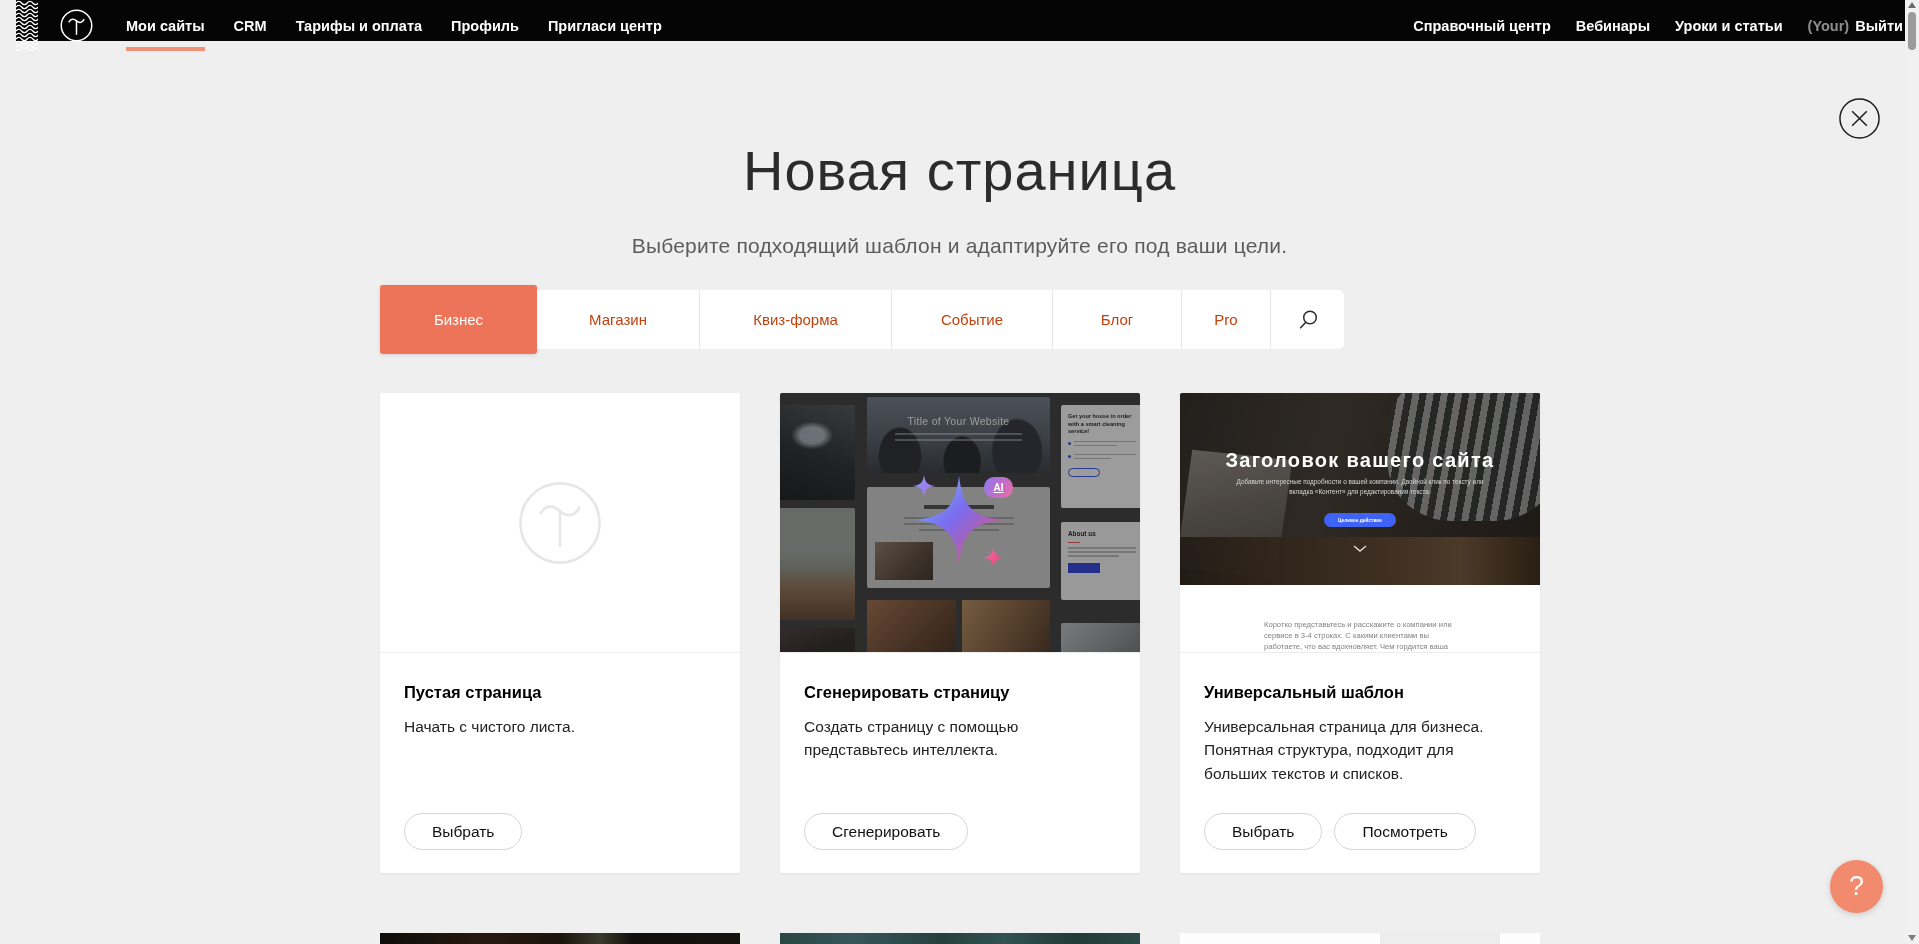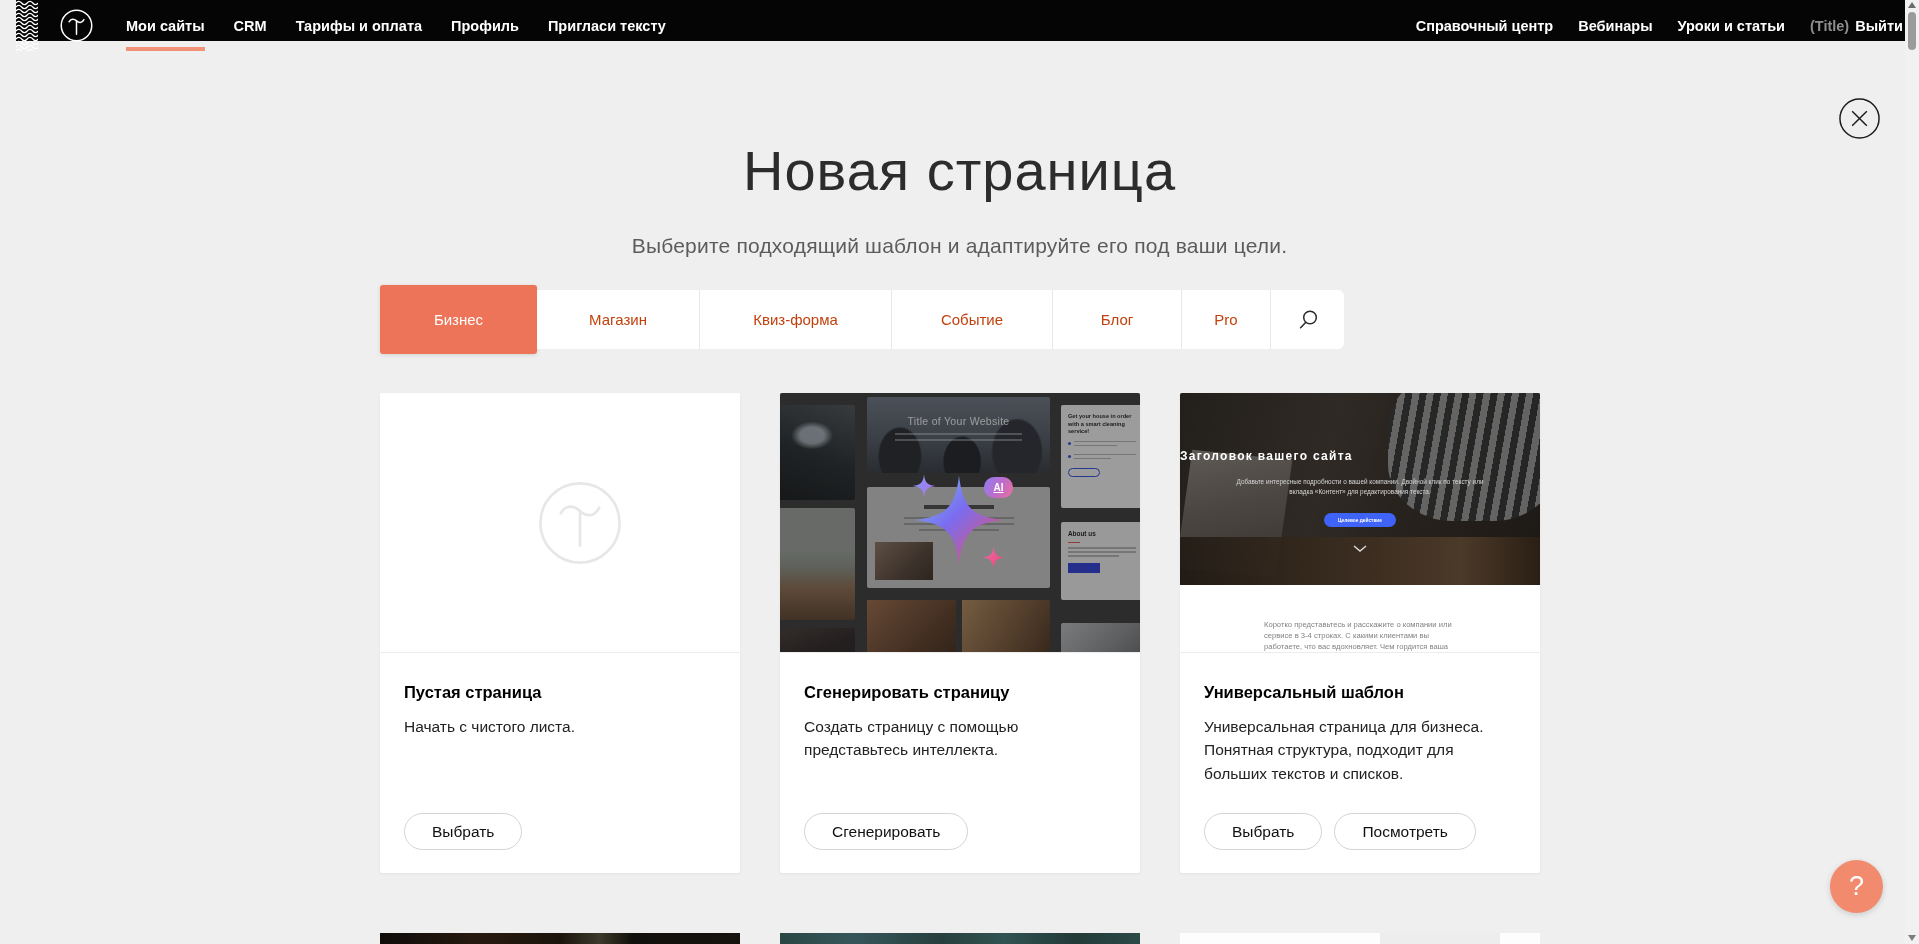--- a/index.html
+++ b/index.html
@@ -32,21 +32,21 @@
          justify-content:center; font-size:15px; color:#c2410c; cursor:pointer; }
   .tab:last-child { border-right:none; border-radius:0 6px 6px 0; }
   .tab.active { background:#ed7458; color:#fff; height:69px; margin-top:-5px; border-radius:3px;
                 border-right:none; box-shadow:0 1px 4px rgba(0,0,0,0.12); }
   .tab-search svg { display:block; }
 
   
   .cards-row { position:absolute; left:380px; top:393px; display:flex; gap:40px; }
   .card { width:360px; height:480px; background:#fff; border-radius:2px; overflow:hidden;
           box-shadow:0 1px 3px rgba(0,0,0,0.05); position:relative; }
-  .card-preview { position:relative; width:400px; height:260px; border-bottom:1px solid #ececec;
+  .card-preview { position:relative; width:360px; height:260px; border-bottom:1px solid #ececec;
                   overflow:hidden; cursor:pointer; }
   .card-body { position:relative; padding:30px 24px 0 24px; height:219px; }
   .card-title { font-size:16.5px; font-weight:700; color:#000; }
   .card-desc { margin-top:13px; font-size:15.5px; color:#222; line-height:1.5; max-width:300px; }
   .card-actions { position:absolute; left:24px; bottom:22px; display:flex; gap:12px; }
   .pill-btn { height:37px; padding:0 27px; border:1px solid #d4d4d4; border-radius:19px; background:#fff;
               font-size:15.5px; color:#111; display:flex; align-items:center; cursor:pointer;
               font-family:"Liberation Sans", sans-serif; }
 
   
@@ -97,22 +97,22 @@
   
   .hero3 { position:absolute; left:0; top:0; width:360px; height:192px; overflow:hidden;
            background:linear-gradient(105deg,#35322e,#4c463e 40%,#3a332c 70%,#2b2824); }
   .hero3 .laptop { position:absolute; left:4px; top:62px; width:100px; height:118px;
       background:linear-gradient(160deg,#b7b2aa,#8a857d 45%,#5f5b54); transform:skew(-8deg,6deg); opacity:0.85; }
   .hero3 .person { position:absolute; right:-18px; top:-22px; width:170px; height:150px; border-radius:38%;
       background:repeating-linear-gradient(100deg,#cfd4d6 0 7px,#3c4347 7px 14px); opacity:0.8; }
   .hero3 .desk { position:absolute; left:0; bottom:0; width:100%; height:48px;
       background:linear-gradient(90deg,#33291f,#6b5138 55%,#8a6a48 78%,#45331f); opacity:0.9; }
   .hero3 .shade { position:absolute; inset:0; background:rgba(14,11,8,0.47); }
-  .hero3-title { position:absolute; left:0; right:0; top:56px; color:#fff;
-                 font-size:12px; font-weight:700; letter-spacing:1.3px; }
+  .hero3-title { position:absolute; left:0; right:0; top:56px; text-align:center; color:#fff;
+                 font-size:20px; font-weight:700; letter-spacing:1.3px; }
   .hero3-sub { position:absolute; left:50px; right:50px; top:84px; text-align:center; color:#d6d6d6;
                font-size:6.4px; line-height:1.6; }
   .hero3-btn { position:absolute; left:50%; top:120px; transform:translateX(-50%); width:72px; height:14px;
                border-radius:8px; background:#3f63f7; color:#fff; font-size:4.8px; font-weight:700;
                display:flex; align-items:center; justify-content:center; cursor:pointer; }
   .hero3-chevron { position:absolute; left:50%; top:152px; transform:translateX(-50%); }
   .tpl-body { position:absolute; left:0; top:192px; width:360px; height:68px; background:#fff; }
   .tpl-par { position:absolute; left:84px; top:34px; width:196px; font-size:7.6px; line-height:1.45;
              color:#828282; }
 
@@ -151,29 +151,29 @@
       <circle cx="20" cy="20" r="16.5" fill="none" stroke="#ffffff" stroke-width="1.6"></circle>
       <path d="M12 16 C14 12.2, 17.5 12.6, 20 15 C22.5 17.4, 26 17.6, 28 13.6" fill="none" stroke="#ffffff" stroke-width="1.6" stroke-linecap="round"></path>
       <path d="M20 15 L20 29.5" fill="none" stroke="#ffffff" stroke-width="1.6" stroke-linecap="round"></path>
     </svg>
 
     <div class="nav-left">
       <div class="nav-item active">Мои сайты</div>
       <div class="nav-item">CRM</div>
       <div class="nav-item">Тарифы и оплата</div>
       <div class="nav-item">Профиль</div>
-      <div class="nav-item">Пригласи тексту</div>
+      <div class="nav-item">Пригласи центр</div>
     </div>
 
     <div class="nav-right">
       <div class="nav-item">Справочный центр</div>
       <div class="nav-item">Вебинары</div>
       <div class="nav-item">Уроки и статьи</div>
       <div class="nav-user">
-        <span class="user-name">(Title)</span>
+        <span class="user-name">(Your)</span>
         <span class="nav-item">Выйти</span>
       </div>
     </div>
   </div>
 
   <svg class="close-btn" viewBox="0 0 44 44">
     <circle cx="22" cy="22" r="20" fill="none" stroke="#1c1c1c" stroke-width="1.5"></circle>
     <line x1="14.5" y1="14.5" x2="29.5" y2="29.5" stroke="#1c1c1c" stroke-width="1.5"></line>
     <line x1="29.5" y1="14.5" x2="14.5" y2="29.5" stroke="#1c1c1c" stroke-width="1.5"></line>
   </svg>

